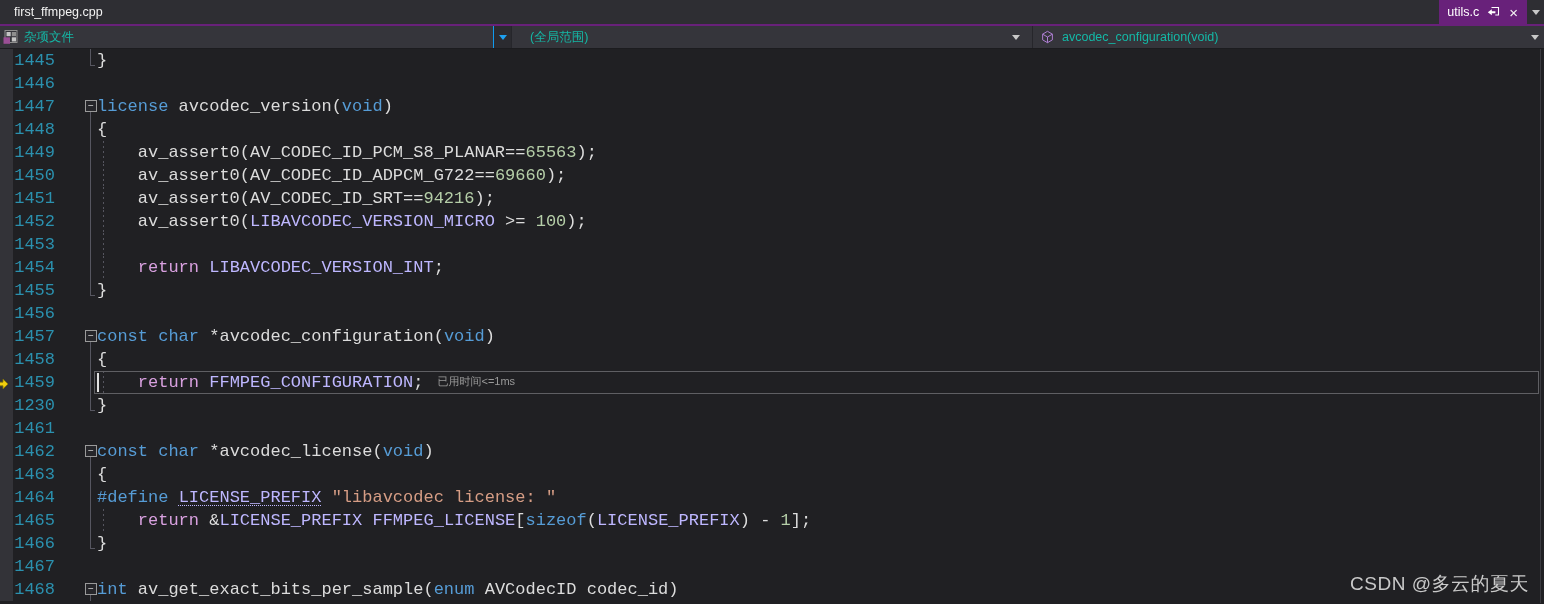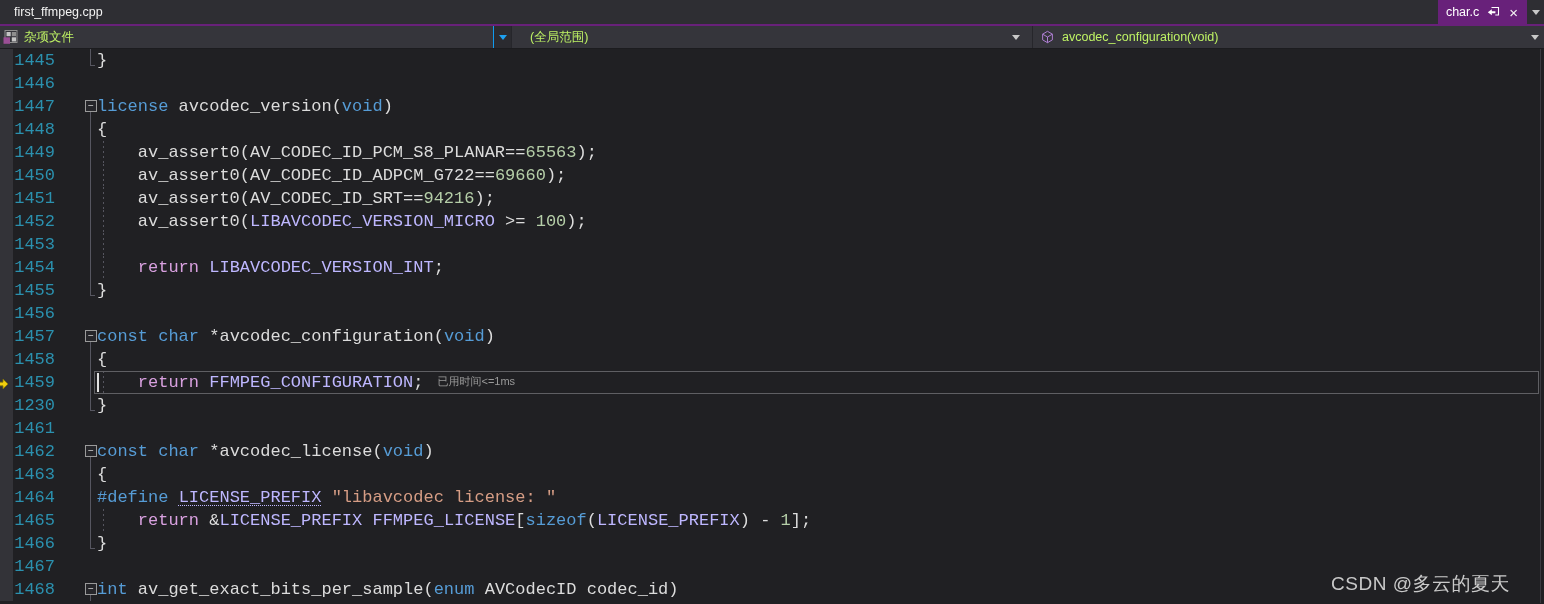--- a/index.html
+++ b/index.html
@@ -23,21 +23,21 @@
   .tab-list-btn { width:17px; display:flex; align-items:center; justify-content:center; }
   .chev {
     display:inline-block; width:0; height:0;
     border-left:4px solid transparent; border-right:4px solid transparent;
     border-top:5px solid #c8c8c8;
   }
   .chev.blue { border-top-color:#1ea0f0; }
   .purple-line { height:2px; background:#68217a; }
   
   .nav-bar { height:23px; background:#35353b; display:flex; align-items:stretch;
-             border-bottom:1px solid #1c1c1f; color:#bef264; font-size:12.5px; }
+             border-bottom:1px solid #1c1c1f; color:#14b8a6; font-size:12.5px; }
   .nav-sec { display:flex; align-items:center; position:relative; }
   .nav-sec.s1 { width:511px; padding-left:3px; gap:6px; }
   .nav-sec.s2 { width:521px; padding-left:18px; border-left:1px solid #26262b; }
   .nav-sec.s3 { flex:1; padding-left:8px; gap:8px; border-left:1px solid #26262b; }
   .nav-arrow {
     position:absolute; right:0; top:0; bottom:0; width:18px;
     border-left:1px solid #0f9bf0; background:#2b2b30;
     display:flex; align-items:center; justify-content:center;
   }
   .chev.end { margin-left:auto; margin-right:12px; }
@@ -72,34 +72,34 @@
     border:1px solid #9a9a9a; background:#26262a; color:#d6d6d6;
     font-family:"Liberation Sans",sans-serif; font-size:10px; line-height:9px; text-align:center;
   }
   .fold-stub { position:absolute; left:29px; top:17px; bottom:0; width:1px; background:#565660; }
   .cur-line-box { position:absolute; left:33px; right:5px; top:0; bottom:0;
                   border:1px solid #5f5f63; pointer-events:none; }
   .caret { position:absolute; left:36px; top:2px; height:19px; width:2px; background:#e2e2e2; }
   .perf-tip { font-family:"Liberation Sans",sans-serif; font-size:11px; color:#9a9a9a;
               margin-left:14px; position:relative; top:-2px; }
   .edge-line { position:absolute; top:0; bottom:0; right:3px; width:1px; background:#3a3a40; }
-  .watermark { position:absolute; right:34px; bottom:6px; font-size:19px; color:#c9c9c9; letter-spacing:0.5px; }
+  .watermark { position:absolute; right:15px; bottom:6px; font-size:19px; color:#c9c9c9; letter-spacing:0.5px; }
 </style>
 </head>
 <body>
 
 <div class="screen">
 
   <div class="tab-bar">
     <div class="tab plain">
       <span>first_ffmpeg.cpp</span>
     </div>
     <div class="tab-spacer"></div>
     <div class="tab preview">
-      <span>char.c</span>
+      <span>utils.c</span>
       <span class="icon-slot">
         <svg width="13" height="12" viewBox="0 0 13 12">
             <path d="M4.5 1.5h7v7.5h-3.2" fill="none" stroke="#ffffff" stroke-width="1.1"></path>
             <path d="M0.8 6.2l4-3v2h3.6v2H4.8v2z" fill="#ffffff"></path>
           </svg>
       </span>
       <span class="close-x">×</span>
     </div>
     <div class="tab-list-btn">
       <span class="chev"></span>

